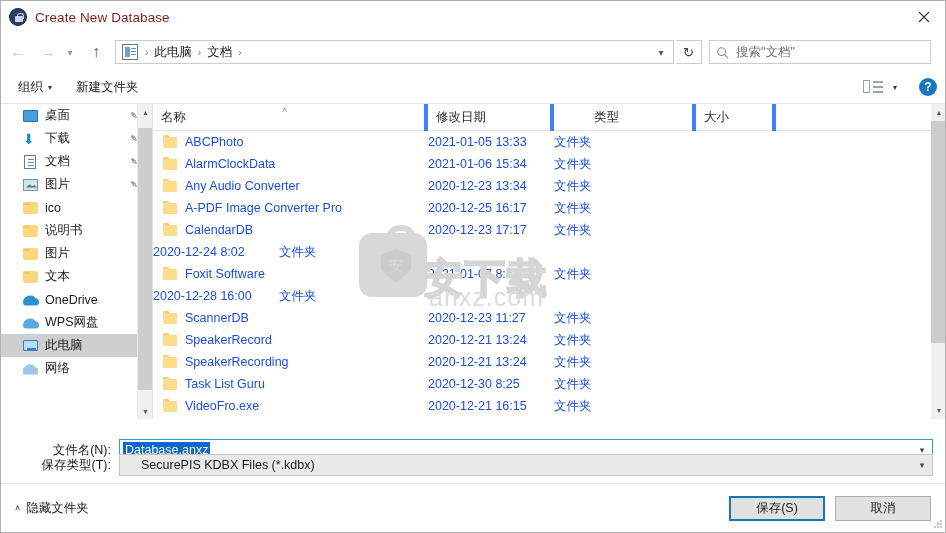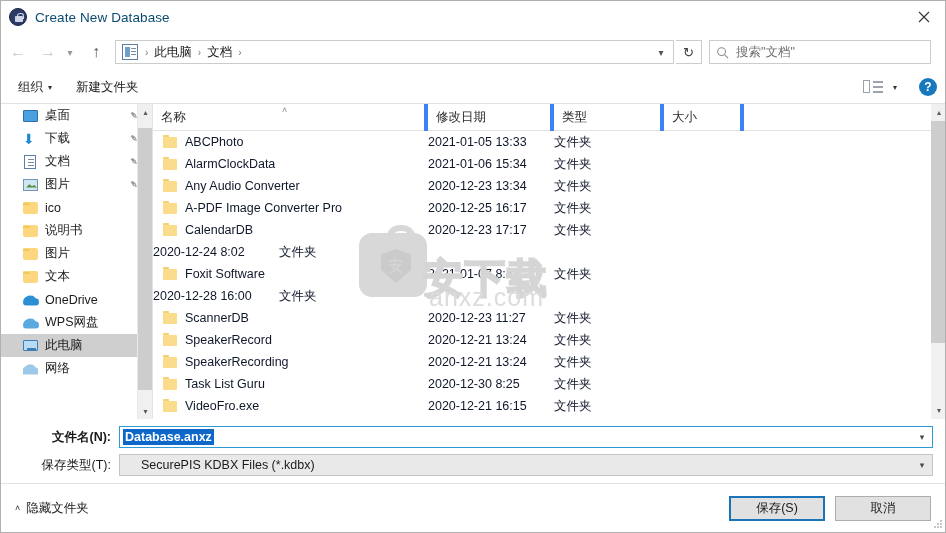--- a/index.html
+++ b/index.html
@@ -37,21 +37,21 @@
     left: 5px; top: 7px; width: 8px; height: 6px;
     background: #cfd6ea; border-radius: 1px;
   }
   #app-icon::after {
     content: ""; position: absolute;
     left: 6.5px; top: 3.5px; width: 5px; height: 5px;
     border: 1.5px solid #cfd6ea; border-bottom: none;
     border-radius: 3px 3px 0 0;
   }
   #title-text {
-    font-size: 13.5px; color: #0c4a6e; letter-spacing: 0.1px;
+    font-size: 13.5px; color: #7f1d1d; letter-spacing: 0.1px;
   }
   #close-btn {
     position: absolute; right: 0; top: 0;
     width: 46px; height: 31px;
     display: flex; align-items: center; justify-content: center;
     color: #333; font-size: 15px; cursor: pointer;
   }
   #close-btn svg { display: block; }
 
   
@@ -280,32 +280,32 @@
     display: flex; align-items: center;
   }
   .col {
     font-size: 12.5px; color: #2b2b2b; height: 27px;
     display: flex; align-items: center; padding-left: 8px;
     border-right: 4px solid #3b82f6; cursor: pointer;
     position: relative;
   }
   .col.c-name { width: 275px; }
   .col.c-date { width: 126px; }
-  .col.c-type { width: 110px; }
+  .col.c-type { width: 110px; margin-left: 32px; }
   .col.c-size { width: 80px; }
   #sort-mark {
     position: absolute; left: 129px; top: 1px;
     color: #8a8a8a; font-size: 9px;
   }
   #rows {
     position: absolute; top: 27px; left: 0; right: 16px; bottom: 0;
   }
   .row {
     height: 22px; display: flex; align-items: center;
-    font-size: 12.5px; color: #0f172a; cursor: default;
+    font-size: 12.5px; color: #1d4ed8; cursor: default;
   }
   .cell-name {
     width: 275px; display: flex; align-items: center; padding-left: 10px;
     white-space: nowrap; overflow: hidden;
   }
   .row-folder {
     width: 14px; height: 11px; margin-right: 8px; flex: none;
     background: #fbdc8d; border-radius: 1px;
     position: relative;
   }
@@ -370,21 +370,21 @@
     position: absolute; left: 78px; top: 54px;
     font-size: 25px; color: #dcdcdc; letter-spacing: 1px;
   }
 
   
   #form-area {
     position: absolute; top: 418px; left: 0; width: 946px; height: 64px;
     background: #ffffff;
   }
   .form-row { position: absolute; left: 0; width: 946px; height: 22px; display: flex; align-items: center; }
-  #row-filename { top: 7px; font-weight: bold; }
+  #row-filename { top: 20px; }
   #row-filetype { top: 35px; }
   .form-label {
     width: 118px; text-align: right; padding-right: 8px;
     font-size: 12.5px; color: #1a1a1a;
   }
   #filename-combo {
     width: 814px; height: 22px;
     border: 1px solid #2e9bd6; background: #ffffff;
     display: flex; align-items: center; position: relative;
   }

